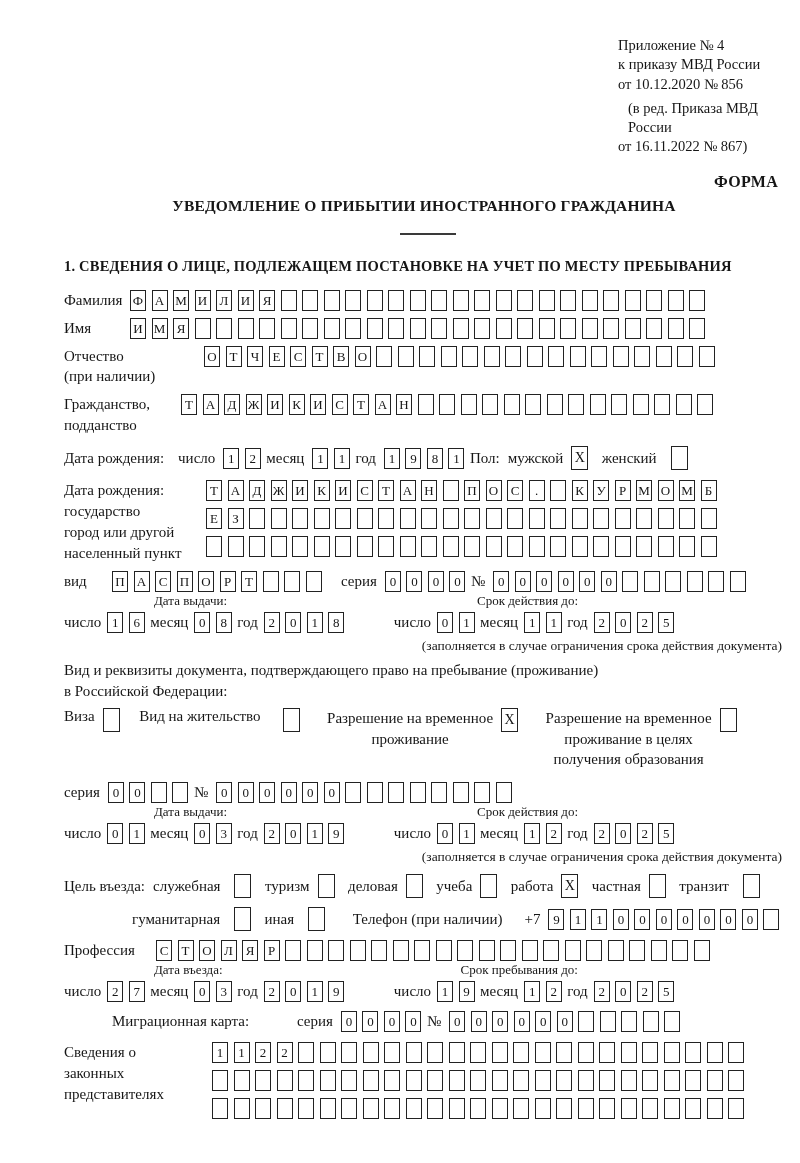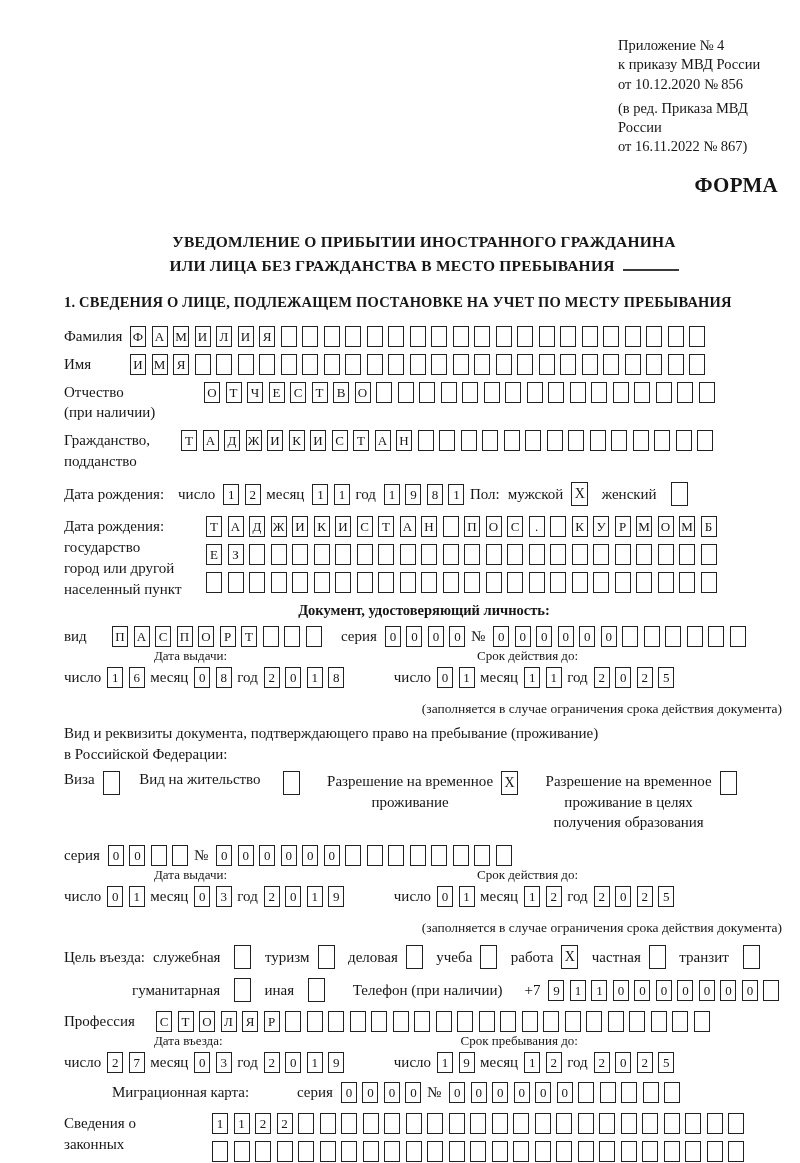--- a/index.html
+++ b/index.html
@@ -1,41 +1,41 @@
 <!DOCTYPE html>
 <html><head>
 <meta charset="utf-8">
 <style>
   html,body{margin:0;padding:0;background:#fff;color:#161616;}
   body{width:800px;font-family:"Liberation Serif","DejaVu Serif",serif;}
   .page{width:800px;height:1163px;box-sizing:border-box;padding:36px 16px 10px 64px;overflow:hidden;position:relative;}
 
   
   .appendix{margin-left:554px;font-size:14.5px;line-height:1.33;}
-  .appendix .rev{margin-top:5px;}
-  .forma{text-align:right;font-weight:bold;font-size:21px;margin-top:16px;padding-right:6px;letter-spacing:.3px;}
-
-  .title{font-weight:bold;font-size:15.5px;text-align:center;margin-top:32px;line-height:1.55;letter-spacing:.2px;}
+  .appendix .rev{margin-top:5px;margin-left:10px;}
+  .forma{text-align:right;font-weight:bold;font-size:16px;margin-top:16px;padding-right:6px;letter-spacing:.3px;}
+
+  .title{font-weight:bold;font-size:15.5px;text-align:center;margin-top:3px;line-height:1.55;letter-spacing:.2px;}
   .blank-line{display:inline-block;width:56px;border-bottom:2px solid #3a3a3a;height:13px;margin-left:8px;}
 
   .sec-head{font-weight:bold;font-size:14.5px;margin-top:16px;letter-spacing:.2px;}
 
   .frow{display:flex;align-items:center;margin-top:7px;white-space:nowrap;}
   .frow.top{align-items:flex-start;}
   .lbl{font-size:15px;flex:none;}
   .lbl-col{flex:none;font-size:15px;line-height:1.38;}
   .cells{display:flex;flex:none;}
   .cell{flex:none;display:inline-block;box-sizing:content-box;width:14px;height:19px;border:1.5px solid #222;margin-right:5.5px;text-align:center;font-size:13px;line-height:19px;font-family:"Liberation Serif",serif;background:#fff;}
   .cellrows .cells{margin-bottom:7px;}
   .chk .cell{width:15px;height:22px;line-height:22px;font-size:14px;}
   .gap8{width:8px;flex:none;} .gap14{width:14px;flex:none;} .gap22{width:22px;flex:none;}
 
   .center-bold{font-weight:bold;font-size:14.5px;text-align:center;margin-top:9px;}
   .date-heads{display:flex;font-size:13px;margin-top:1px;}
-  .small-note{font-size:13.5px;text-align:right;margin-top:13px;padding-right:2px;}
+  .small-note{font-size:13.5px;text-align:right;margin-top:5px;padding-right:2px;}
   .opt-label-multi{text-align:center;font-size:15px;line-height:1.35;flex:none;}
   .opt{display:flex;align-items:flex-start;}
   .legal{display:flex;align-items:flex-start;margin-top:10px;}
   .dgroup{display:flex;align-items:center;}
   .dgroup .lbl{margin-right:6px;}
 </style>
 </head>
 <body>
 
 <div class="page">
@@ -45,21 +45,21 @@
     <div>к приказу МВД России</div>
     <div>от 10.12.2020 № 856</div>
     <div class="rev">(в ред. Приказа МВД России</div>
     <div>от 16.11.2022 № 867)</div>
   </div>
 
   <div class="forma">ФОРМА</div>
 
   <div class="title">
     <div>УВЕДОМЛЕНИЕ О ПРИБЫТИИ ИНОСТРАННОГО ГРАЖДАНИНА</div>
-    <div><span>ИЛИ ЛИЦА БЕЗ ГРАЖДАНСТВА В МЕСТО ПРЕБЫВАНИЯ</span><span class="blank-line"></span></div>
+    <div><span class="blank-line"></span></div>
   </div>
 
   <div class="sec-head">1. СВЕДЕНИЯ О ЛИЦЕ, ПОДЛЕЖАЩЕМ ПОСТАНОВКЕ НА УЧЕТ ПО МЕСТУ ПРЕБЫВАНИЯ</div>
 
   <div class="frow" style="margin-top:15px;">
     <span class="lbl" style="width:66px;">Фамилия</span>
     <span class="cells">
         <span class="cell">Ф</span>
         <span class="cell">А</span>
         <span class="cell">М</span>
@@ -310,21 +310,20 @@
           <span class="cell"></span>
           <span class="cell"></span>
           <span class="cell"></span>
           <span class="cell"></span>
           <span class="cell"></span>
           <span class="cell"></span>
         </span>
     </span>
   </div>
 
-  <div class="center-bold" style="margin-top:2px;">Документ, удостоверяющий личность:</div>
 
   <div class="frow">
     <span class="lbl" style="width:48px;">вид</span>
     <span class="cells">
         <span class="cell">П</span>
         <span class="cell">А</span>
         <span class="cell">С</span>
         <span class="cell">П</span>
         <span class="cell">О</span>
         <span class="cell">Р</span>

